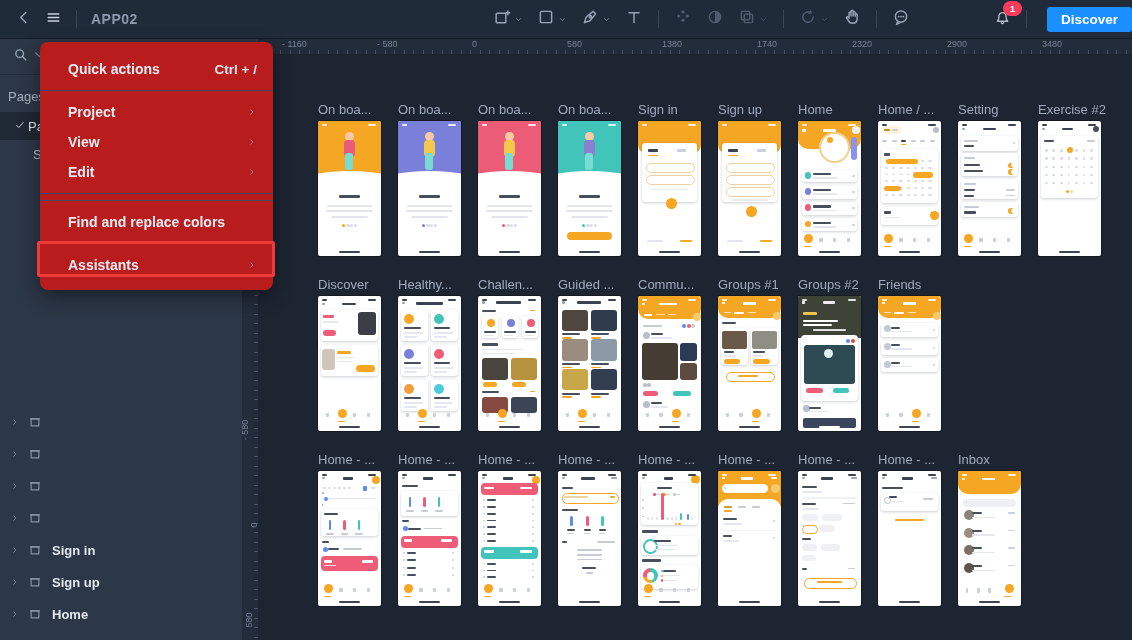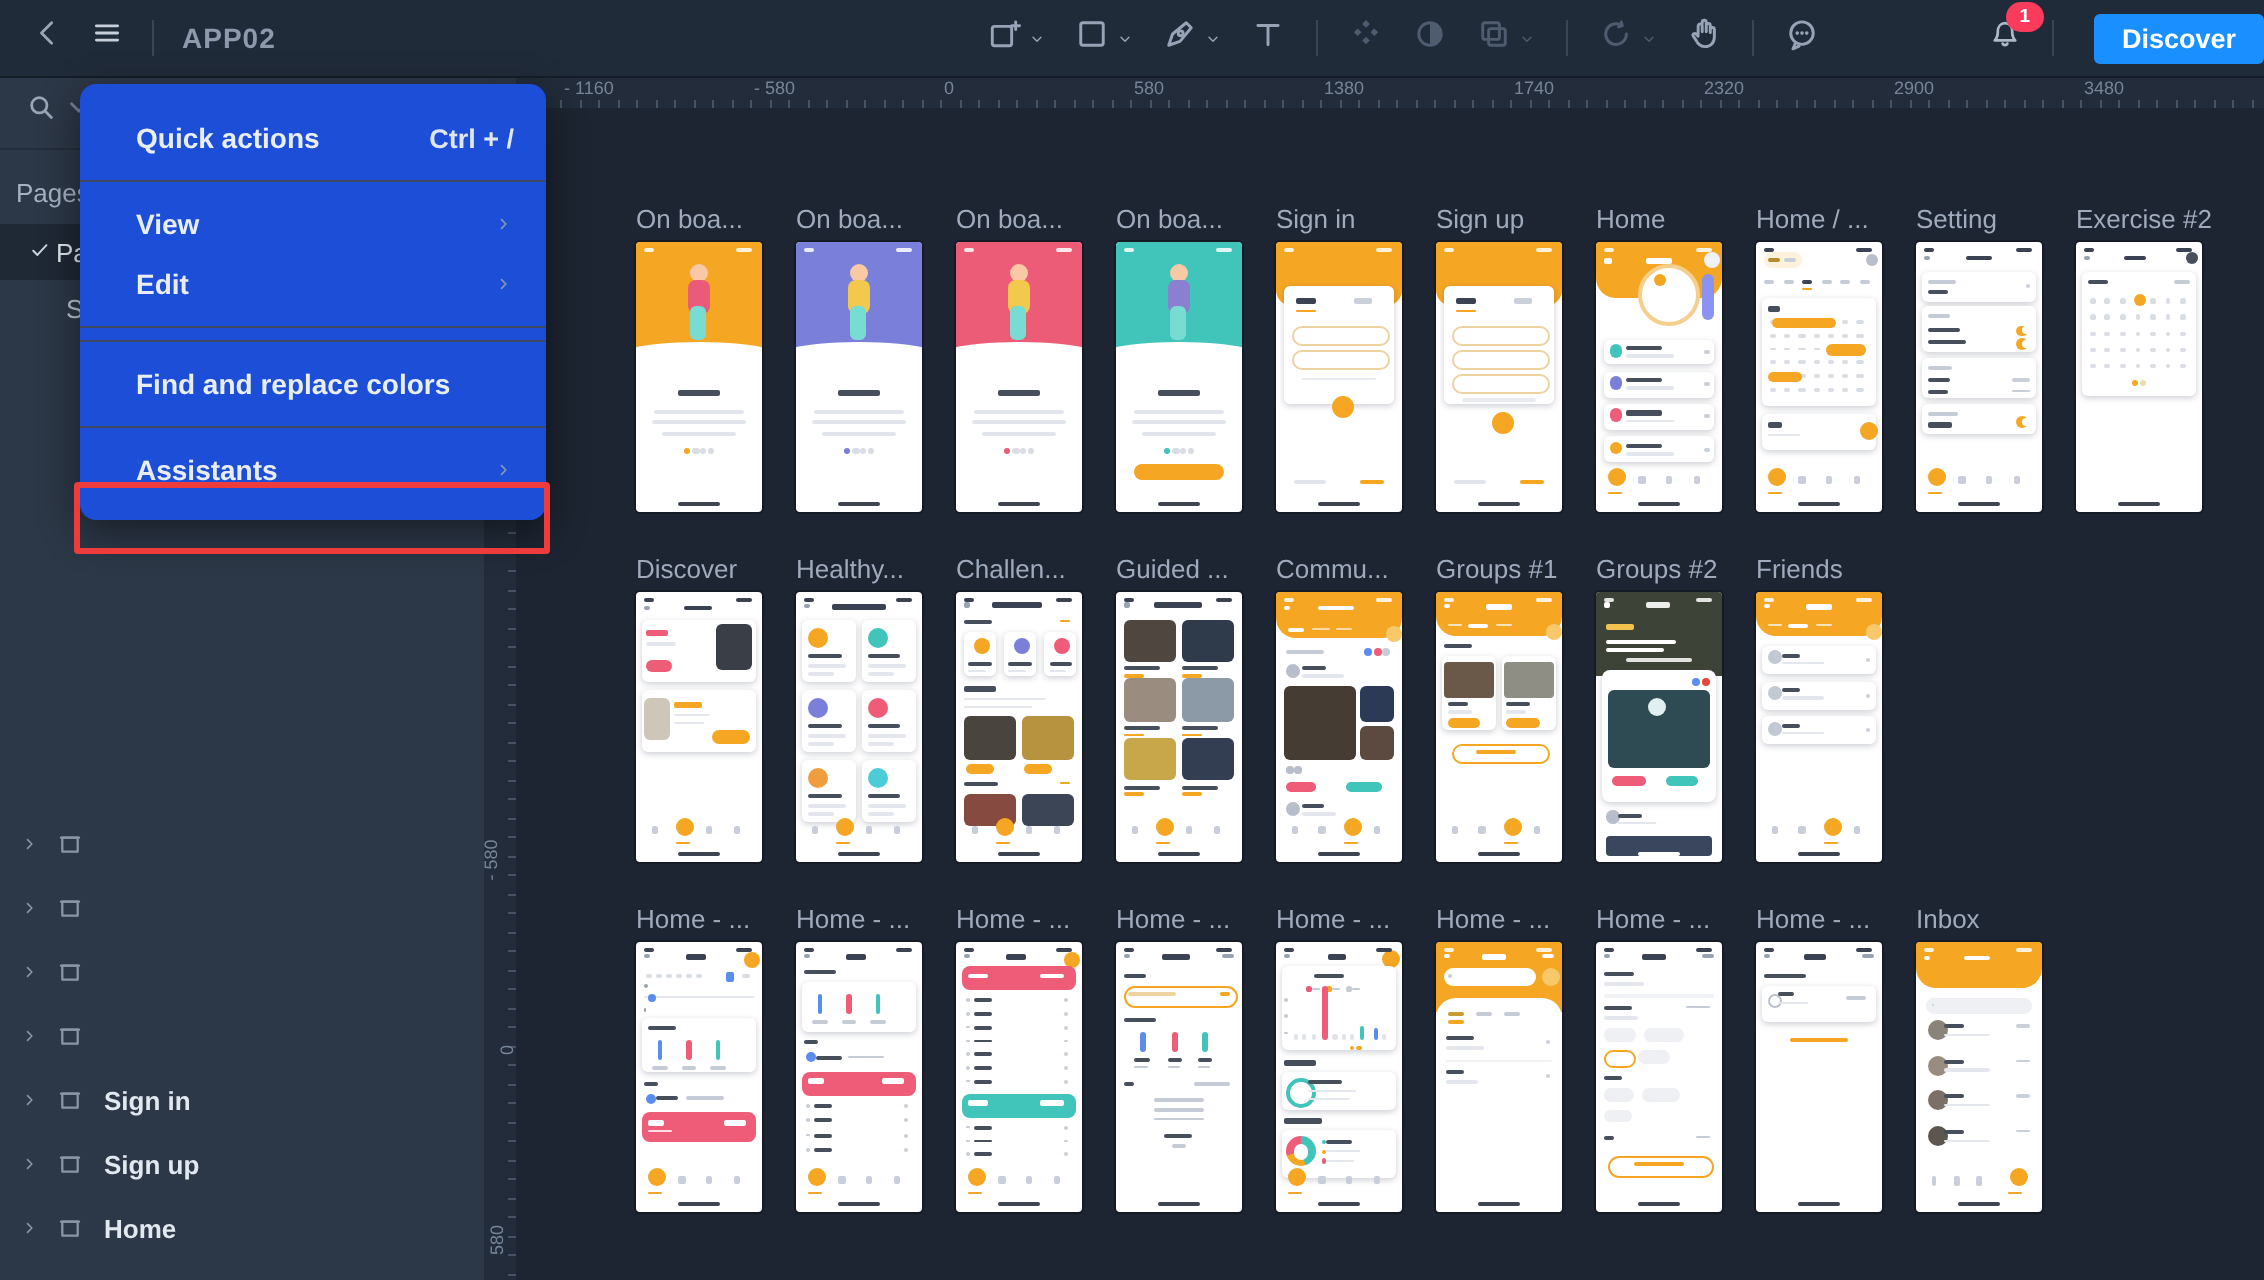--- a/index.html
+++ b/index.html
@@ -40,21 +40,21 @@
   #vruler{position:absolute;left:0;top:16px;width:16px;height:586px;background:#222c3a;}
   .htick{position:absolute;bottom:0;width:1px;height:4px;background:#46536a;}
   .vtick{position:absolute;right:0;height:1px;width:4px;background:#46536a;}
   .hlabel{position:absolute;top:1px;font-size:9px;color:#76849a;white-space:nowrap;}
   .vlabel{position:absolute;right:2px;font-size:9px;color:#76849a;white-space:nowrap;
           transform:rotate(-90deg);transform-origin:center;}
   .flabel{position:absolute;font-size:13px;color:#9fabbd;white-space:nowrap;cursor:default;}
   .thumb{position:absolute;width:63px;height:135px;background:#fff;border-radius:2px;overflow:hidden;
          box-shadow:0 0 0 1px rgba(0,0,0,.25);cursor:pointer;}
   
-  #main-menu{position:absolute;left:40px;top:42px;width:233px;background:#1d4ed8;border-radius:8px;
+  #main-menu{position:absolute;left:40px;top:42px;width:233px;background:#b91c1c;border-radius:8px;
              box-shadow:0 6px 20px rgba(0,0,0,.45);z-index:60;padding:12px 0 10px 0;}
   .mi{height:30px;display:flex;align-items:center;padding:0 16px 0 28px;cursor:pointer;}
   .mi.hl{background:#28313f;}
   .mi-label{color:#e9eef5;font-size:14px;font-weight:600;flex:1;white-space:nowrap;}
   .mi-shortcut{color:#dfe6ee;font-size:13.5px;font-weight:600;}
   .mi-sub{display:flex;}
   .m-sep{height:1px;background:#3d4a61;margin:6px 0;}
   #annotation{position:absolute;left:37px;top:241px;width:232px;height:30px;border:3px solid #ee3b3b;
               border-radius:2px;z-index:70;pointer-events:none;}
 </style>
@@ -1376,20 +1376,28 @@
     </div>
 </div>
 
 <div id="main-menu">
     <div class="mi">
       <span class="mi-label">Quick actions</span>
       <span class="mi-shortcut">Ctrl + /</span>
     </div>
     <div class="m-sep"></div>
     <div class="mi">
+      <span class="mi-label">Project</span>
+      <span class="mi-sub">
+        <svg width="10" height="10" viewBox="0 0 16 16" fill="none" stroke="#8d99ac" stroke-width="1.3" stroke-linecap="round" stroke-linejoin="round">
+          <path d="M6 4.5 9.5 8 6 11.5"></path>
+        </svg>
+      </span>
+    </div>
+    <div class="mi">
       <span class="mi-label">View</span>
       <span class="mi-sub">
         <svg width="10" height="10" viewBox="0 0 16 16" fill="none" stroke="#8d99ac" stroke-width="1.3" stroke-linecap="round" stroke-linejoin="round">
           <path d="M6 4.5 9.5 8 6 11.5"></path>
         </svg>
       </span>
     </div>
     <div class="mi">
       <span class="mi-label">Edit</span>
       <span class="mi-sub">

